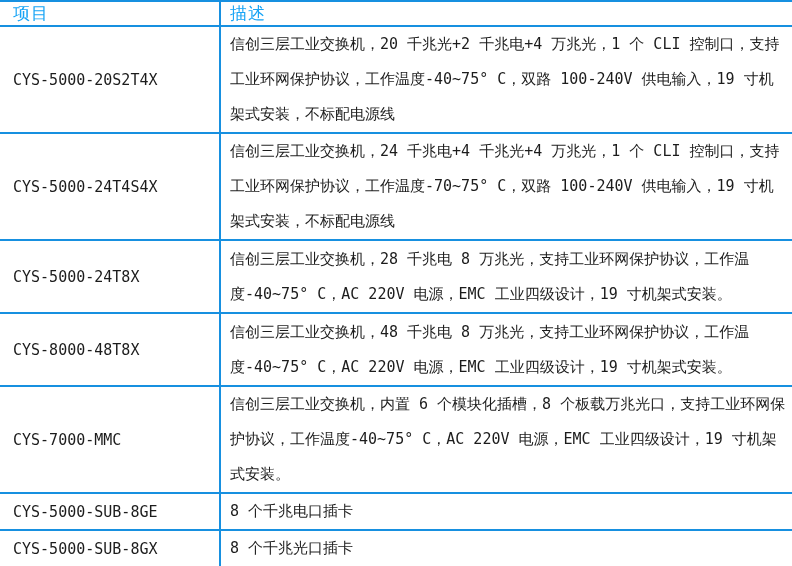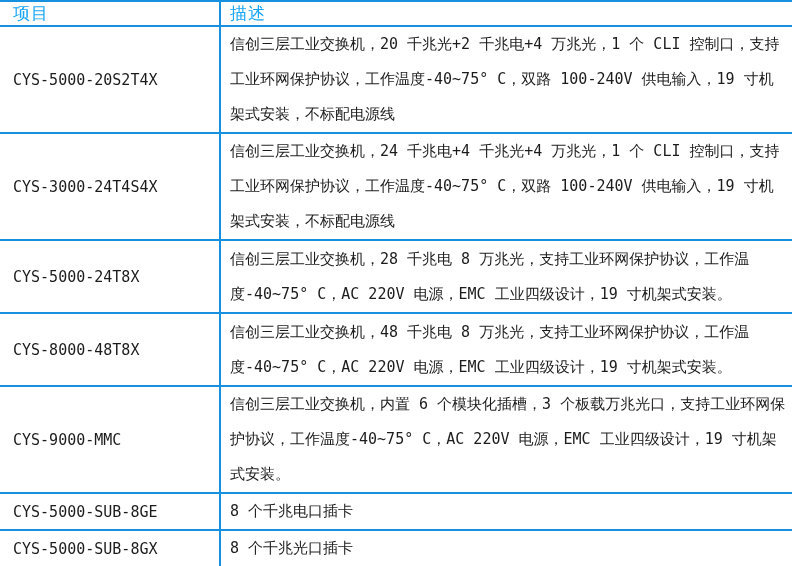--- a/index.html
+++ b/index.html
@@ -72,34 +72,34 @@
     <tbody>
       <tr>
         <th class="col-item">项目</th>
         <th class="col-desc">描述</th>
       </tr>
       <tr class="rh3">
         <td class="item-cell">CYS-5000-20S2T4X</td>
         <td class="desc-cell">信创三层工业交换机，20 千兆光+2 千兆电+4 万兆光，1 个 CLI 控制口，支持工业环网保护协议，工作温度-40~75° C，双路 100-240V 供电输入，19 寸机架式安装，不标配电源线</td>
       </tr>
       <tr class="rh3">
-        <td class="item-cell">CYS-3000-24T4S4X</td>
-        <td class="desc-cell">信创三层工业交换机，24 千兆电+4 千兆光+4 万兆光，1 个 CLI 控制口，支持工业环网保护协议，工作温度-40~75° C，双路 100-240V 供电输入，19 寸机架式安装，不标配电源线</td>
+        <td class="item-cell">CYS-5000-24T4S4X</td>
+        <td class="desc-cell">信创三层工业交换机，24 千兆电+4 千兆光+4 万兆光，1 个 CLI 控制口，支持工业环网保护协议，工作温度-70~75° C，双路 100-240V 供电输入，19 寸机架式安装，不标配电源线</td>
       </tr>
       <tr class="rh2">
         <td class="item-cell">CYS-5000-24T8X</td>
         <td class="desc-cell">信创三层工业交换机，28 千兆电 8 万兆光，支持工业环网保护协议，工作温度-40~75° C，AC 220V 电源，EMC 工业四级设计，19 寸机架式安装。</td>
       </tr>
       <tr class="rh2">
         <td class="item-cell">CYS-8000-48T8X</td>
         <td class="desc-cell">信创三层工业交换机，48 千兆电 8 万兆光，支持工业环网保护协议，工作温度-40~75° C，AC 220V 电源，EMC 工业四级设计，19 寸机架式安装。</td>
       </tr>
       <tr class="rh3">
-        <td class="item-cell">CYS-9000-MMC</td>
-        <td class="desc-cell">信创三层工业交换机，内置 6 个模块化插槽，3 个板载万兆光口，支持工业环网保护协议，工作温度-40~75° C，AC 220V 电源，EMC 工业四级设计，19 寸机架式安装。</td>
+        <td class="item-cell">CYS-7000-MMC</td>
+        <td class="desc-cell">信创三层工业交换机，内置 6 个模块化插槽，8 个板载万兆光口，支持工业环网保护协议，工作温度-40~75° C，AC 220V 电源，EMC 工业四级设计，19 寸机架式安装。</td>
       </tr>
       <tr class="rh1">
         <td class="item-cell">CYS-5000-SUB-8GE</td>
         <td class="desc-cell">8 个千兆电口插卡</td>
       </tr>
       <tr class="rh1">
         <td class="item-cell">CYS-5000-SUB-8GX</td>
         <td class="desc-cell">8 个千兆光口插卡</td>
       </tr>
     </tbody>

